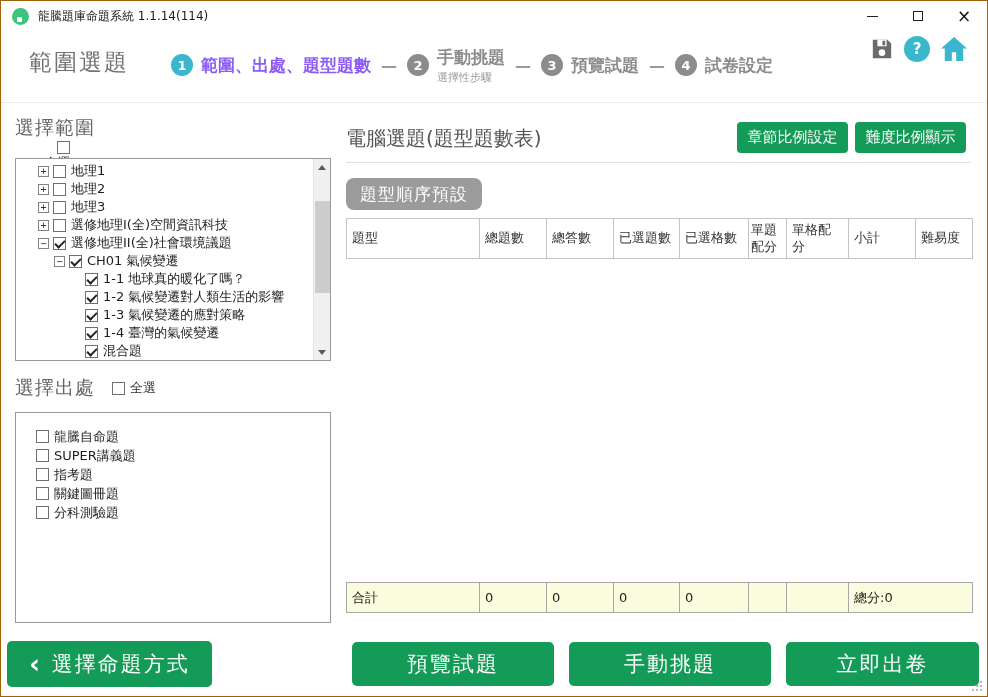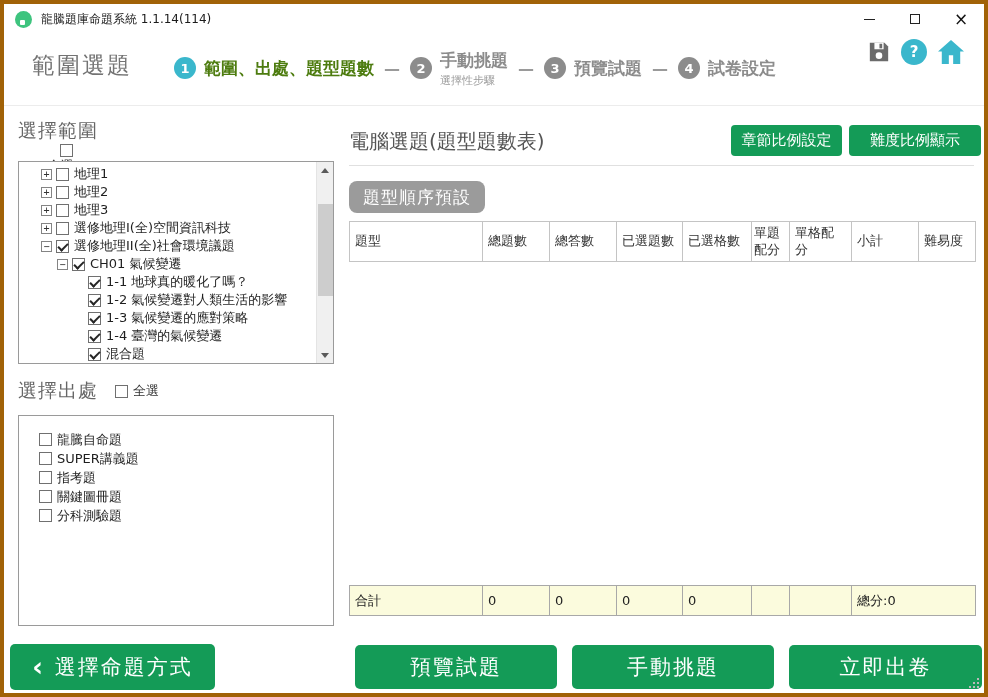--- a/index.html
+++ b/index.html
@@ -1,40 +1,40 @@
 <!DOCTYPE html>
 <html><head>
 <meta charset="utf-8">
 <style>
   * { box-sizing: border-box; margin: 0; padding: 0; }
   html,body { background:#d8d8d8; }
   body { font-family:"DejaVu Sans","Liberation Sans",sans-serif; }
   .window {
     position:relative; width:988px; height:697px; background:#fff;
-    border:4px solid #a16207; overflow:hidden;
+    border:1px solid #a16207; overflow:hidden;
   }
   
   .titlebar { position:absolute; left:0; top:0; right:0; height:30px; background:#fff; display:flex; align-items:center; }
   .app-icon { width:17px; height:17px; border-radius:50%; background:#3ec47e; margin-left:11px; position:relative; }
   .app-icon::after { content:""; position:absolute; left:5px; top:9px; width:5px; height:5px; background:#fff; border-radius:1px; }
   .win-title { font-size:12px; color:#1b1b1b; margin-left:9px; }
   .win-controls { position:absolute; right:0; top:0; height:30px; display:flex; }
   .win-btn { width:46px; height:30px; display:flex; align-items:center; justify-content:center; cursor:pointer; }
   .glyph-min { display:block; width:11px; border-top:1px solid #222; }
   .glyph-max { display:block; width:10px; height:10px; border:1px solid #222; }
   .glyph-close { font-size:17px; color:#111; line-height:1; }
   
   .page-title { position:absolute; left:28px; top:46px; font-size:23px; color:#737373; letter-spacing:2px; }
   .steps { position:absolute; left:170px; top:42px; height:44px; display:flex; align-items:center; }
   .step-circle { width:22px; height:22px; border-radius:50%; color:#fff; font-size:13px; font-weight:bold;
     display:flex; align-items:center; justify-content:center; flex:0 0 auto; }
   .step-circle.active { background:#3ab7cc; }
   .step-circle.inactive { background:#8c8c8c; }
   .step-label { font-size:17px; font-weight:bold; margin-left:8px; white-space:nowrap; }
-  .step-label.active { color:#4d7c0f; }
+  .step-label.active { color:#8b5cf6; }
   .step-label.inactive { color:#8c8c8c; }
   .step-label-wrap { display:flex; flex-direction:column; margin-left:8px; }
   .step-label-wrap .step-label { margin-left:0; }
   .step-sub { font-size:11px; color:#9a9a9a; margin-top:1px; }
   .step-sep { font-size:16px; color:#9a9a9a; margin:0 10px; font-weight:bold; }
   .header-icons { position:absolute; right:20px; top:35px; display:flex; align-items:center; gap:11px; }
   .help-btn { width:26px; height:26px; border-radius:50%; background:#3ab7cc; color:#fff; font-size:15px; font-weight:bold;
     display:flex; align-items:center; justify-content:center; cursor:pointer; }
   .icon-btn { cursor:pointer; display:flex; align-items:center; }
   .header-divider { position:absolute; left:0; top:101px; width:988px; border-top:1px solid #ececec; }
@@ -61,21 +61,21 @@
   
   .vscroll { position:absolute; top:0; right:0; bottom:0; width:17px; background:#f0f0f0; border-left:1px solid #e4e4e4; }
   .sb-btn { position:absolute; left:0; width:16px; height:16px; display:flex; align-items:center; justify-content:center; cursor:pointer; }
   .sb-up { top:0; } .sb-down { bottom:0; }
   .tri-up { width:0; height:0; border-left:4px solid transparent; border-right:4px solid transparent; border-bottom:5px solid #5a5a5a; }
   .tri-down { width:0; height:0; border-left:4px solid transparent; border-right:4px solid transparent; border-top:5px solid #5a5a5a; }
   .sb-thumb { position:absolute; left:1px; width:15px; top:42px; height:92px; background:#cdcdcd; cursor:pointer; }
   
   .main-title { position:absolute; left:345px; top:124px; font-size:20px; color:#555; }
   .btn-green { position:absolute; background:#149b57; color:#fff; border:none; border-radius:4px; font-size:15px;
-    display:flex; align-items:center; justify-content:center; cursor:pointer; font-family:inherit; }
+    display:flex; align-items:center; justify-content:center; cursor:pointer; font-family:inherit;margin-left:9px; }
   .main-divider { position:absolute; left:345px; top:161px; width:625px; border-top:1px solid #e0e0e0; }
   .btn-gray { position:absolute; left:345px; top:177px; width:136px; height:32px; background:#9b9b9b; color:#fff;
     border:none; border-radius:8px; font-size:17px; display:flex; align-items:center; justify-content:center;
     cursor:pointer; font-family:inherit; letter-spacing:1px; }
   .qtable-header { position:absolute; left:345px; top:217px; display:flex; height:41px; border:1px solid #c4c4c4; background:#fff; }
   .th { display:flex; align-items:center; padding:0 5px; font-size:13px; color:#333; border-right:1px solid #c4c4c4; line-height:1.25; }
   .th:last-child { border-right:none; }
   .qtotal-row { position:absolute; left:345px; top:581px; display:flex; height:31px; border:1px solid #a8a8a8; background:#fbfbdd; }
   .td { display:flex; align-items:center; padding:0 5px; font-size:13px; color:#222; border-right:1px solid #a8a8a8; }
   .td:last-child { border-right:none; }
@@ -246,21 +246,21 @@
       <span class="tree-label">關鍵圖冊題</span>
     </div>
     <div class="tree-row src-row">
       <span class="cb"></span>
       <span class="tree-label">分科測驗題</span>
     </div>
   </div>
 
   <div class="main-title">電腦選題(題型題數表)</div>
   <button class="btn-green" style="left:727px; top:121px; width:111px; height:31px;">章節比例設定</button>
-  <button class="btn-green" style="left:845px; top:121px; width:132px; height:31px;">難度比例顯示</button>
+  <button class="btn-green" style="left:845px; top:121px; width:111px; height:31px;">難度比例顯示</button>
   <div class="main-divider"></div>
   <button class="btn-gray">題型順序預設</button>
 
   <div class="qtable-header">
     <div class="th w0">題型</div>
     <div class="th w1">總題數</div>
     <div class="th w2">總答數</div>
     <div class="th w3">已選題數</div>
     <div class="th w4">已選格數</div>
     <div class="th w5">單題配分</div>

